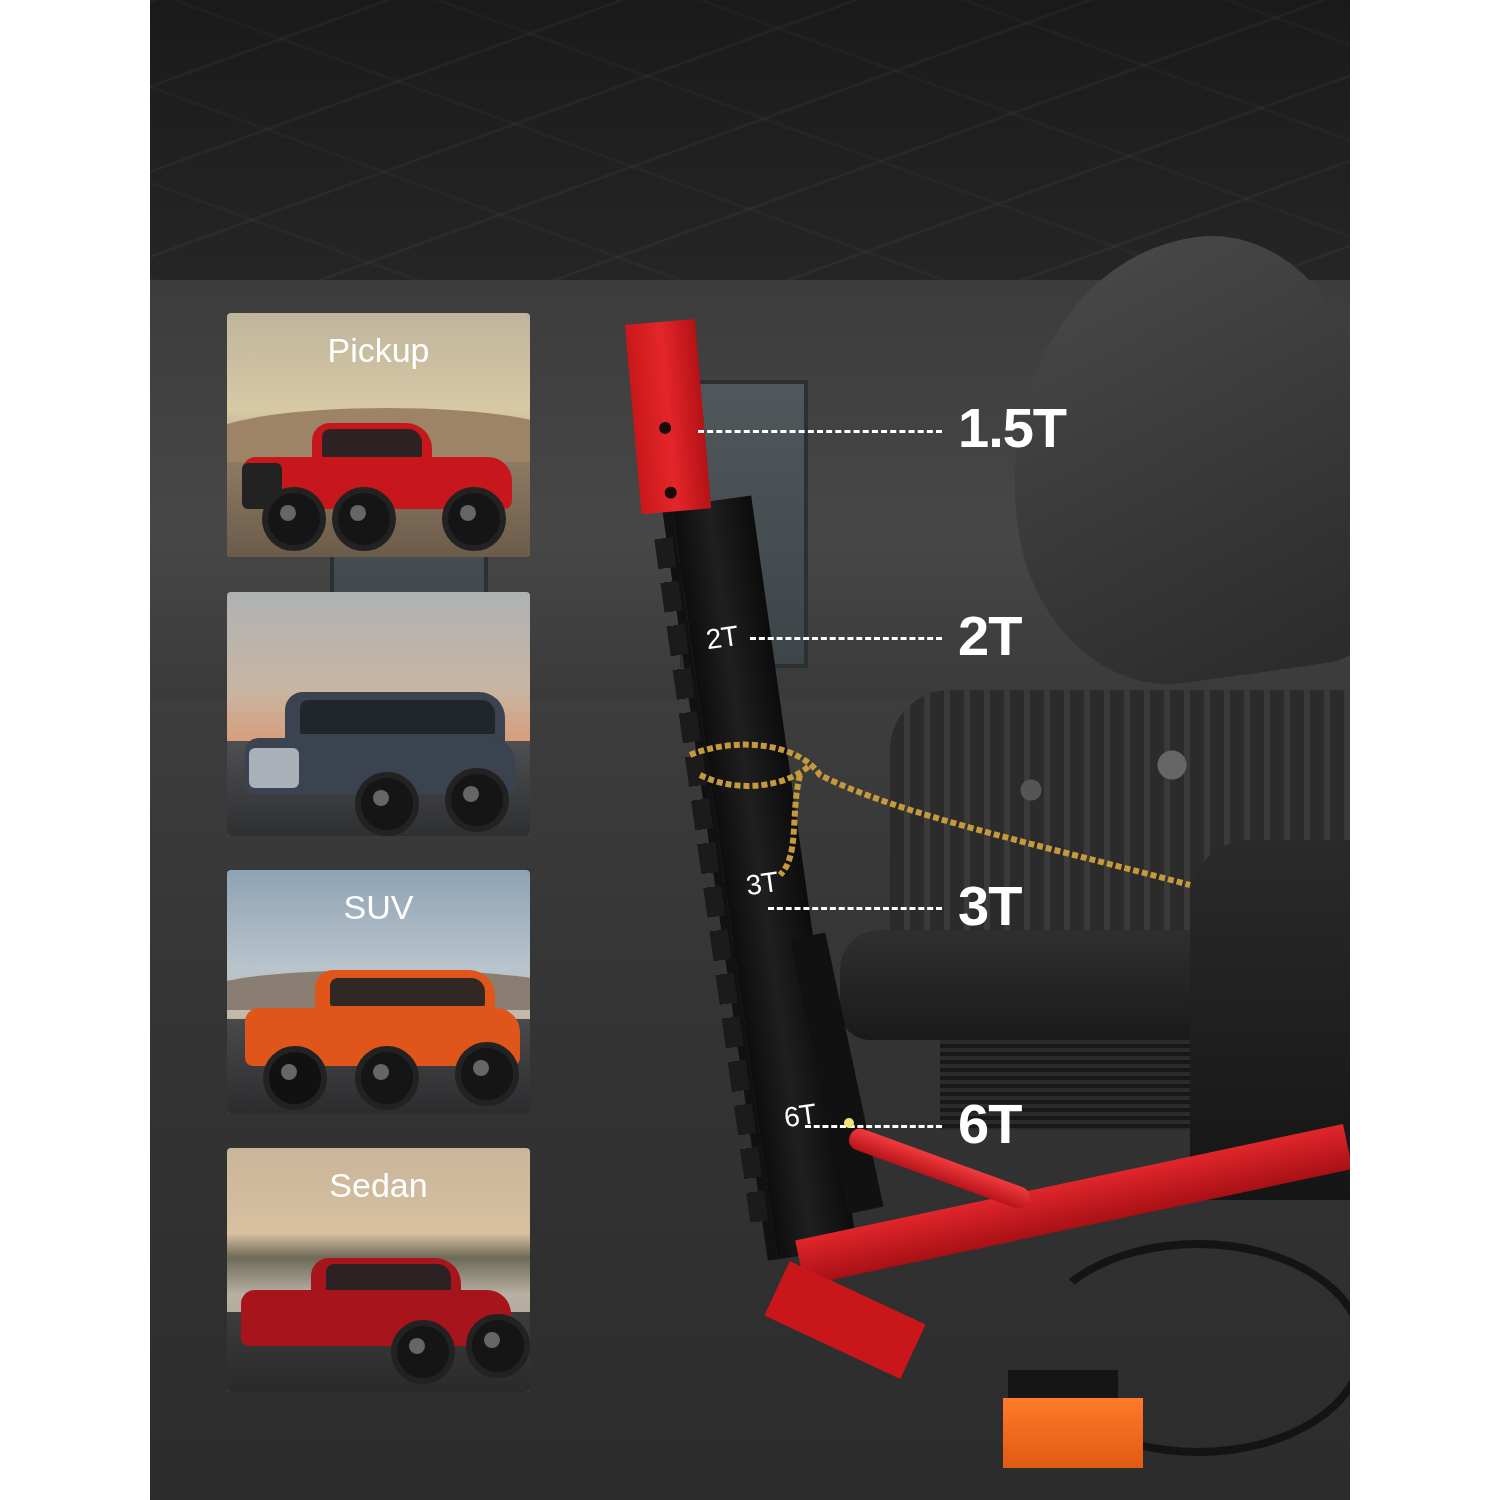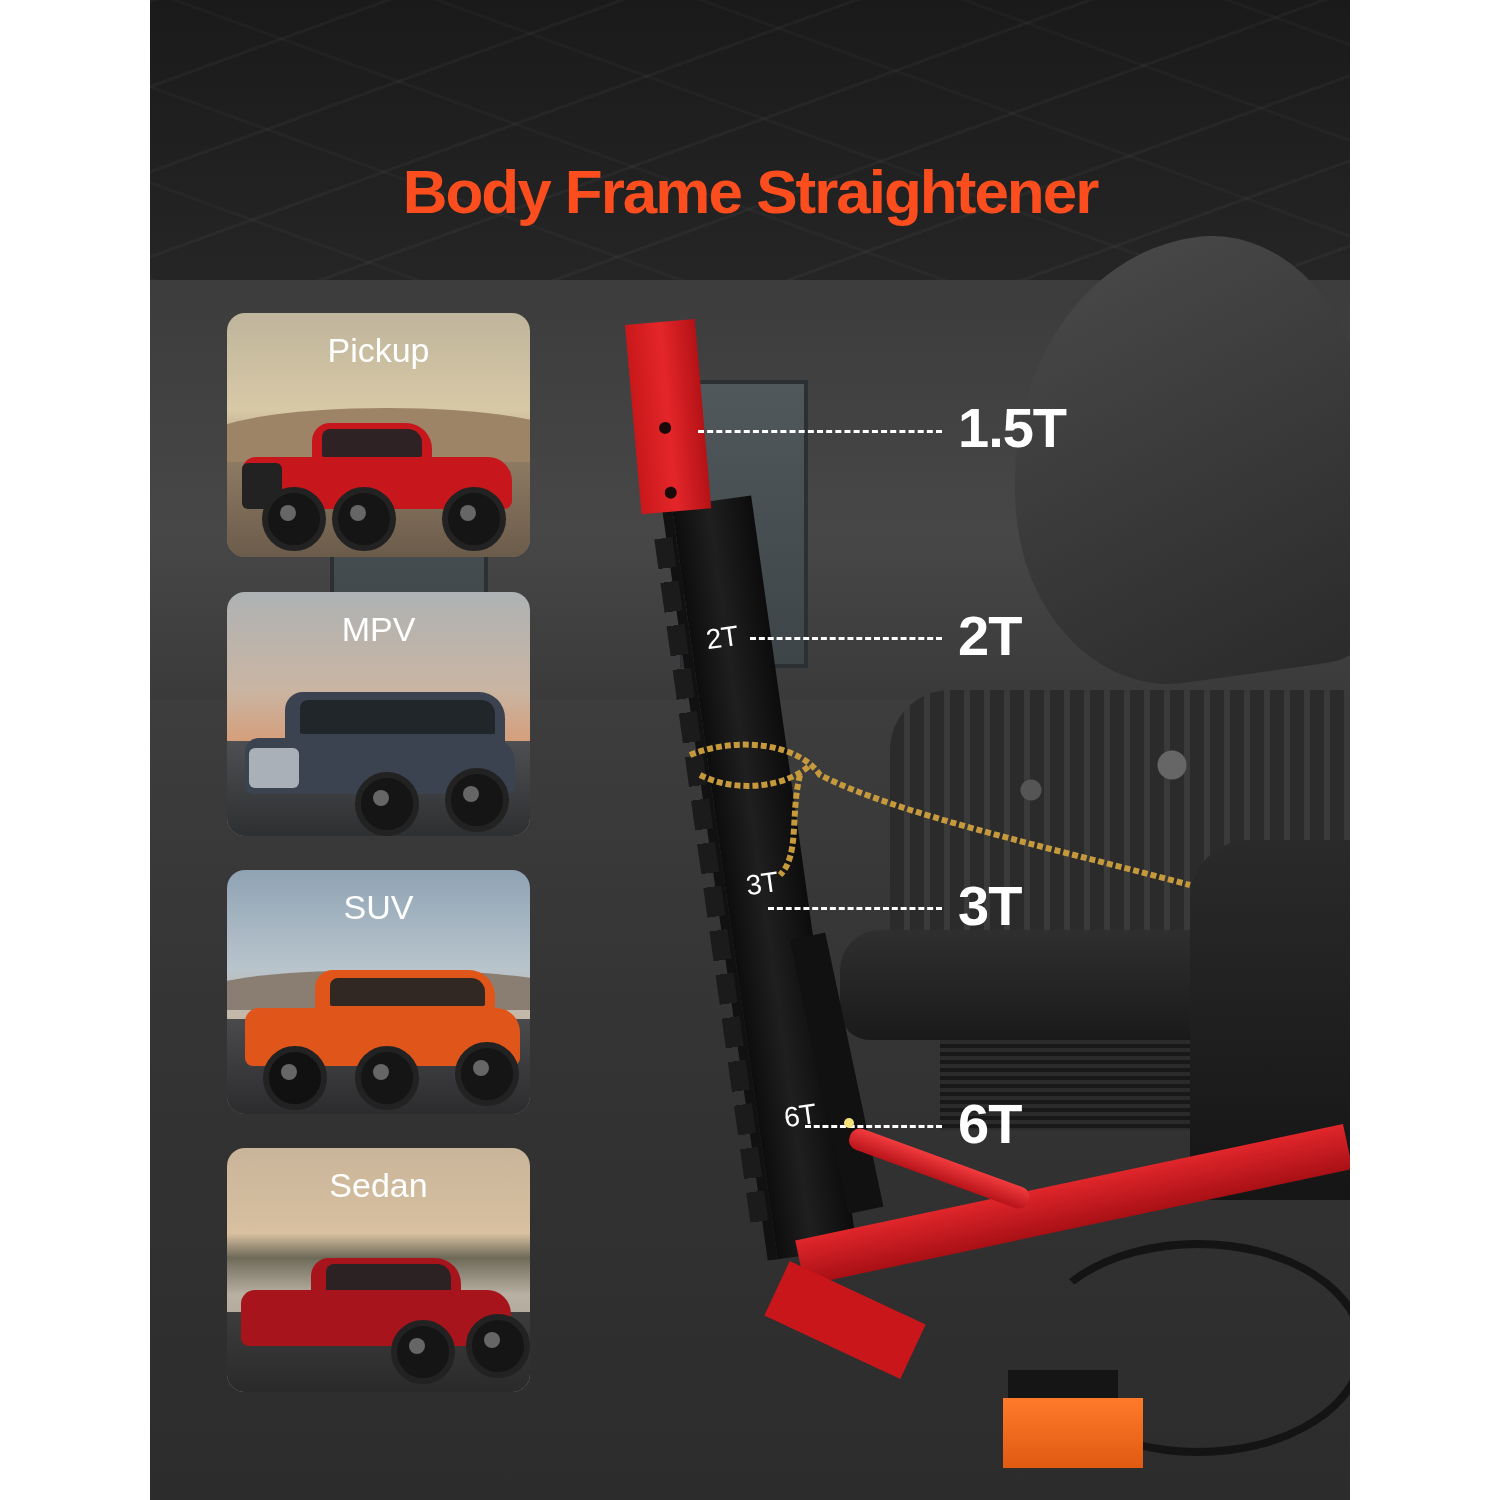--- a/index.html
+++ b/index.html
@@ -11,21 +11,21 @@
                repeating-linear-gradient(20deg,rgba(255,255,255,0.025) 0 3px,transparent 3px 90px);}
   .wall{position:absolute;left:0;top:280px;width:1200px;height:420px;
     background:linear-gradient(180deg,#3c3c3c,#474747 60%,#3a3a3a);}
   .window{position:absolute;background:linear-gradient(180deg,#50585c,#3e4548);border:4px solid #2c3032;}
   .floor{position:absolute;left:0;top:700px;width:1200px;height:800px;
     background:linear-gradient(180deg,#3d3d3d,#343434 40%,#2c2c2c);}
   .title{position:absolute;left:0;width:1200px;text-align:center;color:#fb4d1d;font-weight:bold;
     font-size:62px;letter-spacing:-2px;line-height:72px;}
   .title.l1{top:84px;}
   .title.l2{top:156px;}
-  .card{position:absolute;left:77px;width:303px;height:244px;border-radius:18px;overflow:hidden;}
+  .card{position:absolute;left:77px;width:303px;height:244px;border-radius:4px;overflow:hidden;}
   .card .sky{position:absolute;left:0;top:0;width:100%;height:100%;}
   .card .label{position:absolute;left:0;top:18px;width:100%;text-align:center;color:#ffffff;font-size:34px;}
   .card .ground{position:absolute;left:0;bottom:0;width:100%;height:95px;}
   .card .hill{position:absolute;left:-20px;width:360px;height:60px;border-radius:50% 50% 0 0;}
   .car{position:absolute;}
   .car .body{position:absolute;border-radius:14px 24px 8px 8px;}
   .car .cabin{position:absolute;border-radius:18px 26px 4px 4px;}
   .car .glass{position:absolute;background:#1e2326;border-radius:8px 14px 2px 2px;opacity:.9;}
   .car .wheel{position:absolute;width:52px;height:52px;border-radius:50%;background:#151515;border:6px solid #222;}
   .car .wheel::after{content:"";position:absolute;left:12px;top:12px;width:16px;height:16px;border-radius:50%;background:#666;}
@@ -64,21 +64,20 @@
 <body>
 
 <div class="canvas">
   <div class="ceiling"></div>
   <div class="wall">
     <div class="window" style="left:180px;top:120px;width:150px;height:250px;"></div>
     <div class="window" style="left:530px;top:100px;width:120px;height:280px;"></div>
   </div>
   <div class="floor"></div>
 
-  <div class="title l2">Body Frame Straightener</div>
 
   <div class="card" style="top:313px;">
     <div class="sky" style="background:linear-gradient(180deg,#bfb59c,#d8c9a6 40%,#a89478 60%,#8a7560);"></div>
     <div class="hill" style="top:95px;background:#9e8466;"></div>
     <div class="ground" style="background:linear-gradient(180deg,#8d7a63,#6b5b4a);"></div>
     <div class="car" style="left:15px;top:110px;width:270px;height:115px;">
       <div class="cabin" style="left:70px;top:0;width:120px;height:50px;background:#c8171c;"></div>
       <div class="glass" style="left:80px;top:6px;width:100px;height:28px;"></div>
       <div class="body" style="left:0;top:34px;width:270px;height:52px;background:#c8171c;"></div>
       <div class="body" style="left:0;top:40px;width:40px;height:46px;background:#222;border-radius:6px;"></div>
@@ -93,21 +92,20 @@
     <div class="sky" style="background:linear-gradient(180deg,#aeb2b4,#c9b5a2 40%,#d89a74 65%,#9a8a82);"></div>
     <div class="ground" style="background:linear-gradient(180deg,#4e4f52,#2e2f31);"></div>
     <div class="car" style="left:18px;top:100px;width:270px;height:130px;">
       <div class="cabin" style="left:40px;top:0;width:220px;height:60px;background:#3b4250;"></div>
       <div class="glass" style="left:55px;top:8px;width:195px;height:34px;"></div>
       <div class="body" style="left:0;top:46px;width:270px;height:56px;background:#3b4250;"></div>
       <div class="body" style="left:4px;top:56px;width:50px;height:40px;background:#aab0b8;border-radius:6px;"></div>
       <div class="wheel" style="left:110px;top:80px;"></div>
       <div class="wheel" style="left:200px;top:76px;"></div>
     </div>
-    <div class="label">MPV</div>
   </div>
 
   <div class="card" style="top:1148px;">
     <div class="sky" style="background:linear-gradient(180deg,#c9b59a,#d8c0a0 35%,#6e6a58 45%,#b8b0a2 60%,#a39a8c);"></div>
     <div class="ground" style="background:linear-gradient(180deg,#3c3c3c,#2a2a2a);height:80px;"></div>
     <div class="car" style="left:14px;top:110px;width:270px;height:120px;">
       <div class="cabin" style="left:70px;top:0;width:150px;height:45px;background:#a8141c;"></div>
       <div class="glass" style="left:85px;top:6px;width:125px;height:28px;"></div>
       <div class="body" style="left:0;top:32px;width:270px;height:56px;background:#a8141c;"></div>
       <div class="wheel" style="left:150px;top:62px;"></div>

